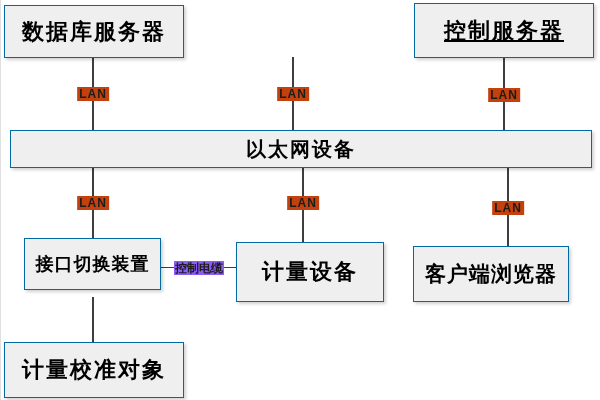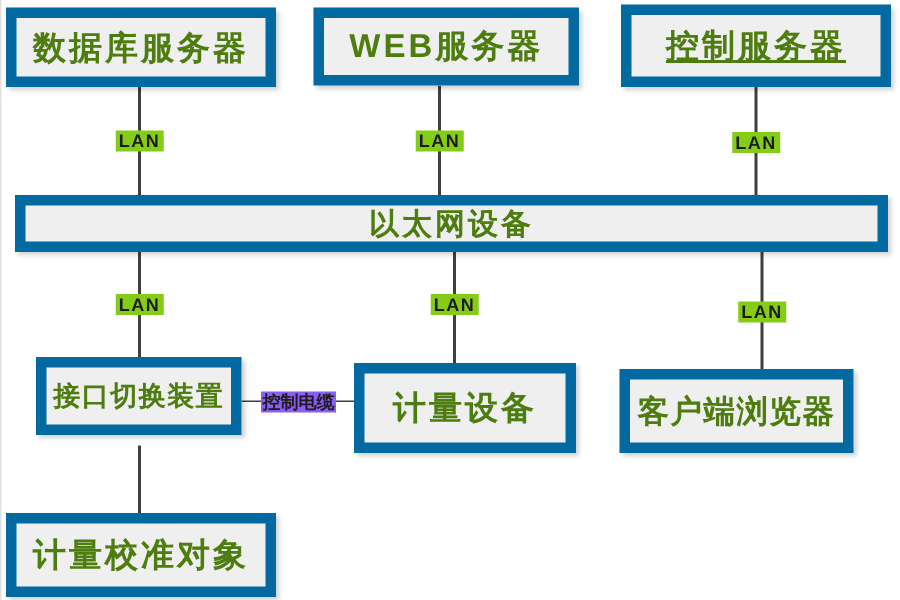--- a/index.html
+++ b/index.html
@@ -15,45 +15,45 @@
     position: relative;
     width: 600px;
     height: 400px;
     background: #ffffff;
     border-left: 1px solid #e0e0e0;
   }
   .node {
     position: absolute;
     box-sizing: border-box;
     background: #efefef;
-    border: 7px solid #0369a1;
+    border: 1px solid #0369a1;
     box-shadow: 2px 2px 3px rgba(0,0,0,0.18);
     display: flex;
     align-items: center;
     justify-content: center;
     font-weight: bold;
-    color: #4d7c0f;
+    color: #000000;
     font-size: 22px;
     letter-spacing: 2px;
     white-space: nowrap;
   }
   .vline {
     position: absolute;
     width: 0;
     border-left: 2px solid #3f3f3f;
   }
   .hline {
     position: absolute;
     height: 0;
     border-top: 1px solid #3f3f3f;
   }
   .edge-label {
     position: absolute;
     transform: translateX(-50%);
-    background: #84cc16;
+    background: #c2410c;
     color: #1c1c1c;
     font-size: 12px;
     font-weight: bold;
     letter-spacing: 1px;
     padding: 0 2px;
     line-height: 14px;
     white-space: nowrap;
   }
   .cable-label {
     position: absolute;
@@ -108,21 +108,20 @@
 
   <div class="edge-label" id="lan-1">LAN</div>
   <div class="edge-label" id="lan-2">LAN</div>
   <div class="edge-label" id="lan-3">LAN</div>
   <div class="edge-label" id="lan-4">LAN</div>
   <div class="edge-label" id="lan-5">LAN</div>
   <div class="edge-label" id="lan-6">LAN</div>
   <div class="cable-label" id="cable-label">控制电缆</div>
 
   <div class="node" id="node-db">数据库服务器</div>
-  <div class="node" id="node-web">WEB服务器</div>
   <div class="node" id="node-ctrl">控制服务器</div>
   <div class="node" id="node-eth">以太网设备</div>
   <div class="node" id="node-ifsw">接口切换装置</div>
   <div class="node" id="node-meter">计量设备</div>
   <div class="node" id="node-client">客户端浏览器</div>
   <div class="node" id="node-calib">计量校准对象</div>
 
 </div>
 
 </body></html>

